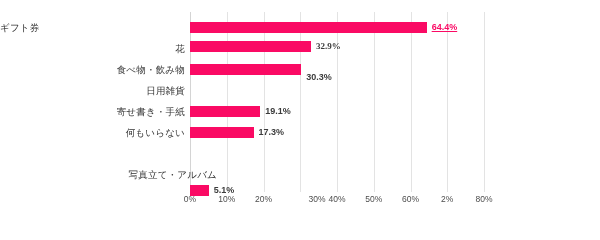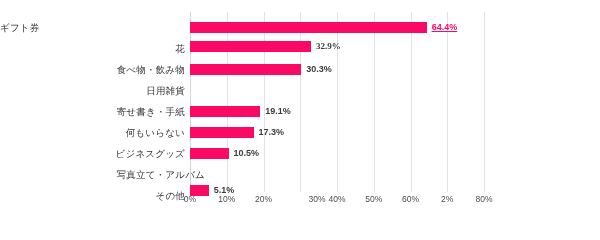--- a/index.html
+++ b/index.html
@@ -127,33 +127,29 @@
         <div class="row" style="top: 5px;">
           <div class="bar" style="width: 236.67px; background: rgb(250, 10, 100);"></div>
           <div class="value-label highlight" style="left: 241.67px;">64.4%</div>
         </div>
         <div class="row" style="top: 24px; font-family: Liberation Serif, serif;">
           <div class="bar" style="width: 120.907px; background: rgb(250, 10, 100);"></div>
           <div class="value-label" style="left: 125.907px;">32.9%</div>
         </div>
         <div class="row" style="top: 47px;">
           <div class="bar" style="width: 111.353px; background: rgb(250, 10, 100);"></div>
-          <div class="value-label" style="left: 116.353px;">30.3%</div>
+          <div class="value-label" style="left: 116.353px; margin-top: 8px;">30.3%</div>
         </div>
         <div class="row" style="top: 89px;">
           <div class="bar" style="width: 70.1925px; background: rgb(250, 10, 100);"></div>
           <div class="value-label" style="left: 75.1925px;">19.1%</div>
         </div>
         <div class="row" style="top: 110px;">
           <div class="bar" style="width: 63.5775px; background: rgb(250, 10, 100);"></div>
           <div class="value-label" style="left: 68.5775px;">17.3%</div>
-        </div>
-        <div class="row" style="top: 131px;">
-          <div class="bar" style="width: 38.5875px; background: rgb(250, 10, 100);"></div>
-          <div class="value-label" style="left: 43.5875px;">10.5%</div>
         </div>
         <div class="row" style="top: 168px;">
           <div class="bar" style="width: 18.7425px; background: rgb(250, 10, 100);"></div>
           <div class="value-label" style="left: 23.7425px;">5.1%</div>
         </div>
       </div>
   </div>
 
   <div class="xaxis" id="xaxis">
       <div class="xtick" style="left: 0px;">0%</div>
@@ -166,16 +162,14 @@
       <div class="xtick" style="left: 257.25px;">2%</div>
       <div class="xtick" style="left: 294px;">80%</div>
     </div>
 
 <div class="cat-label" style="position: absolute; left: 0px; width: 185px; text-align: left; top: 17px;">ギフト券</div>
     <div class="cat-label" style="position: absolute; left: 0px; width: 185px; text-align: right; top: 38px;">花</div>
     <div class="cat-label" style="position: absolute; left: 0px; width: 185px; text-align: right; top: 59px;">食べ物・飲み物</div>
     <div class="cat-label" style="position: absolute; left: 0px; width: 185px; text-align: right; top: 80px;">日用雑貨</div>
     <div class="cat-label" style="position: absolute; left: 0px; width: 185px; text-align: right; top: 101px;">寄せ書き・手紙</div>
     <div class="cat-label" style="position: absolute; left: 0px; width: 185px; text-align: right; top: 122px;">何もいらない</div>
-    <div class="cat-label" style="position: absolute; left: 0px; width: 185px; text-align: right; top: 143px;">ビジネスグッズ</div>
-    <div class="cat-label" style="position: absolute; left: 0px; width: 185px; text-align: right; top: 164px; padding-left: 20px;">写真立て・アルバム</div>
-    <div class="cat-label" style="position: absolute; left: 0px; width: 185px; text-align: right; top: 185px;">その他</div>
+    <div class="cat-label" style="position: absolute; left: 12px; width: 185px; text-align: right; top: 164px; padding-left: 20px;">写真立て・アルバム</div>
   </div>
 
 </body></html>

